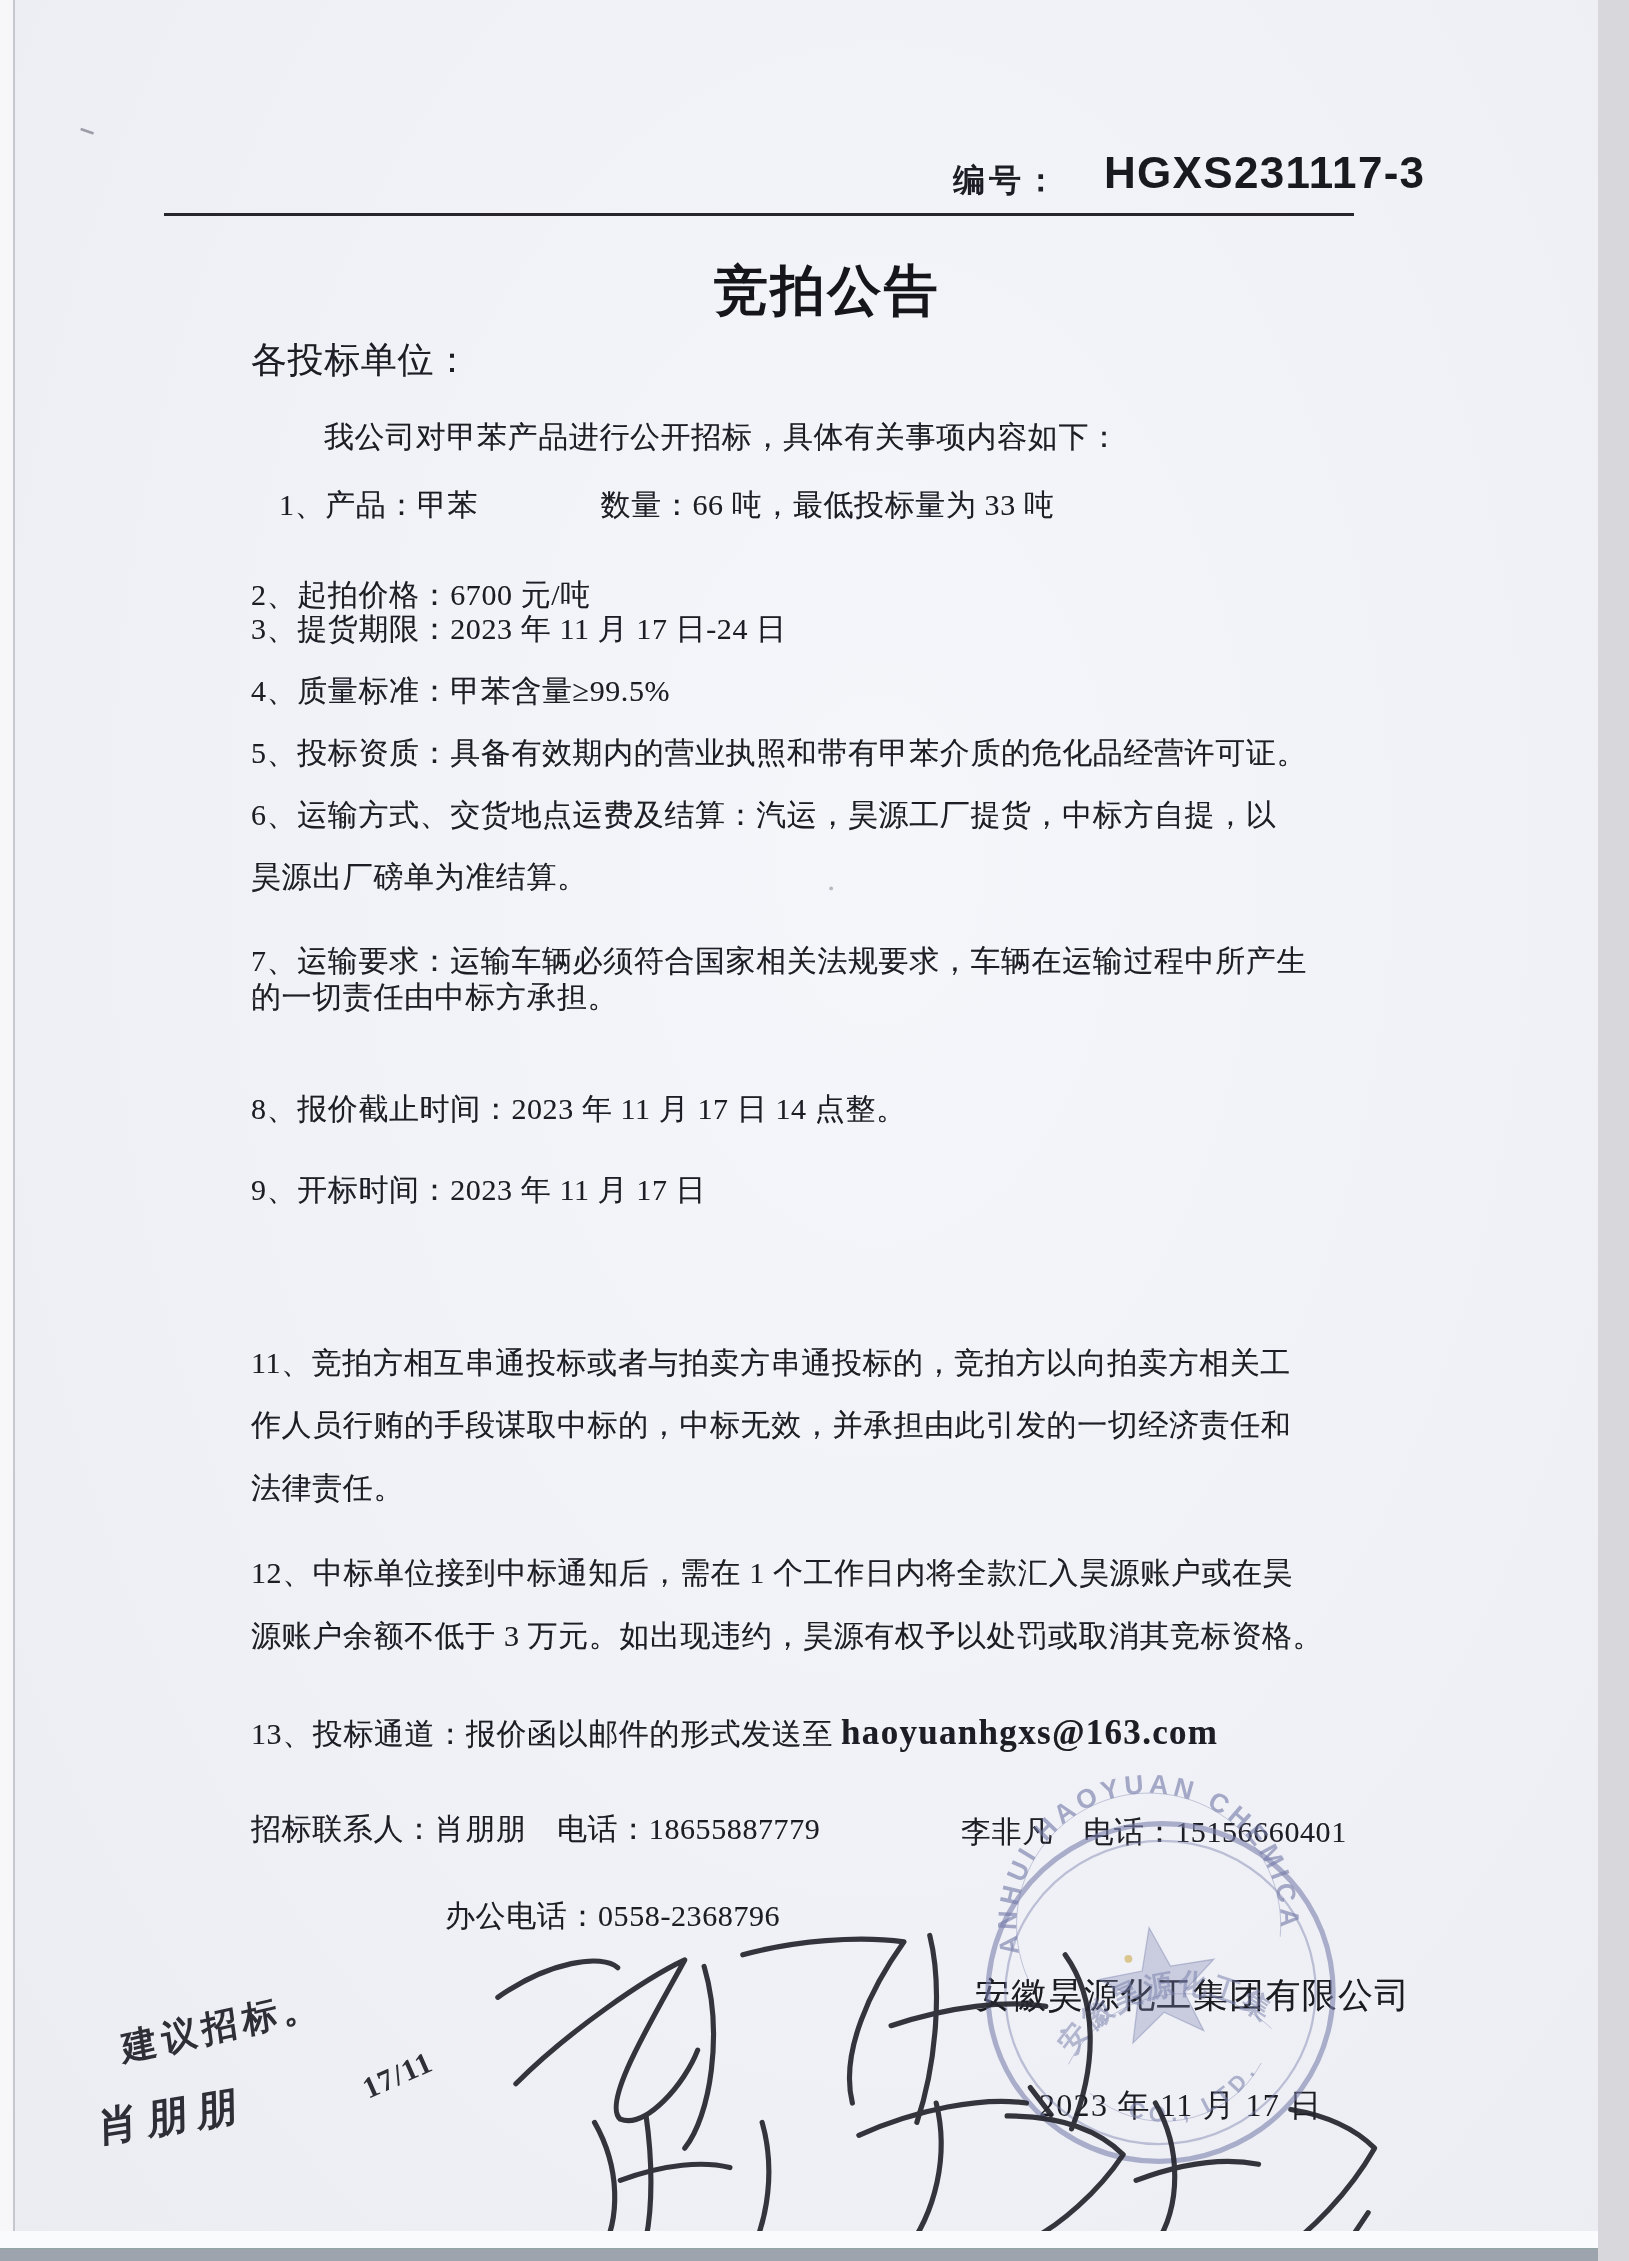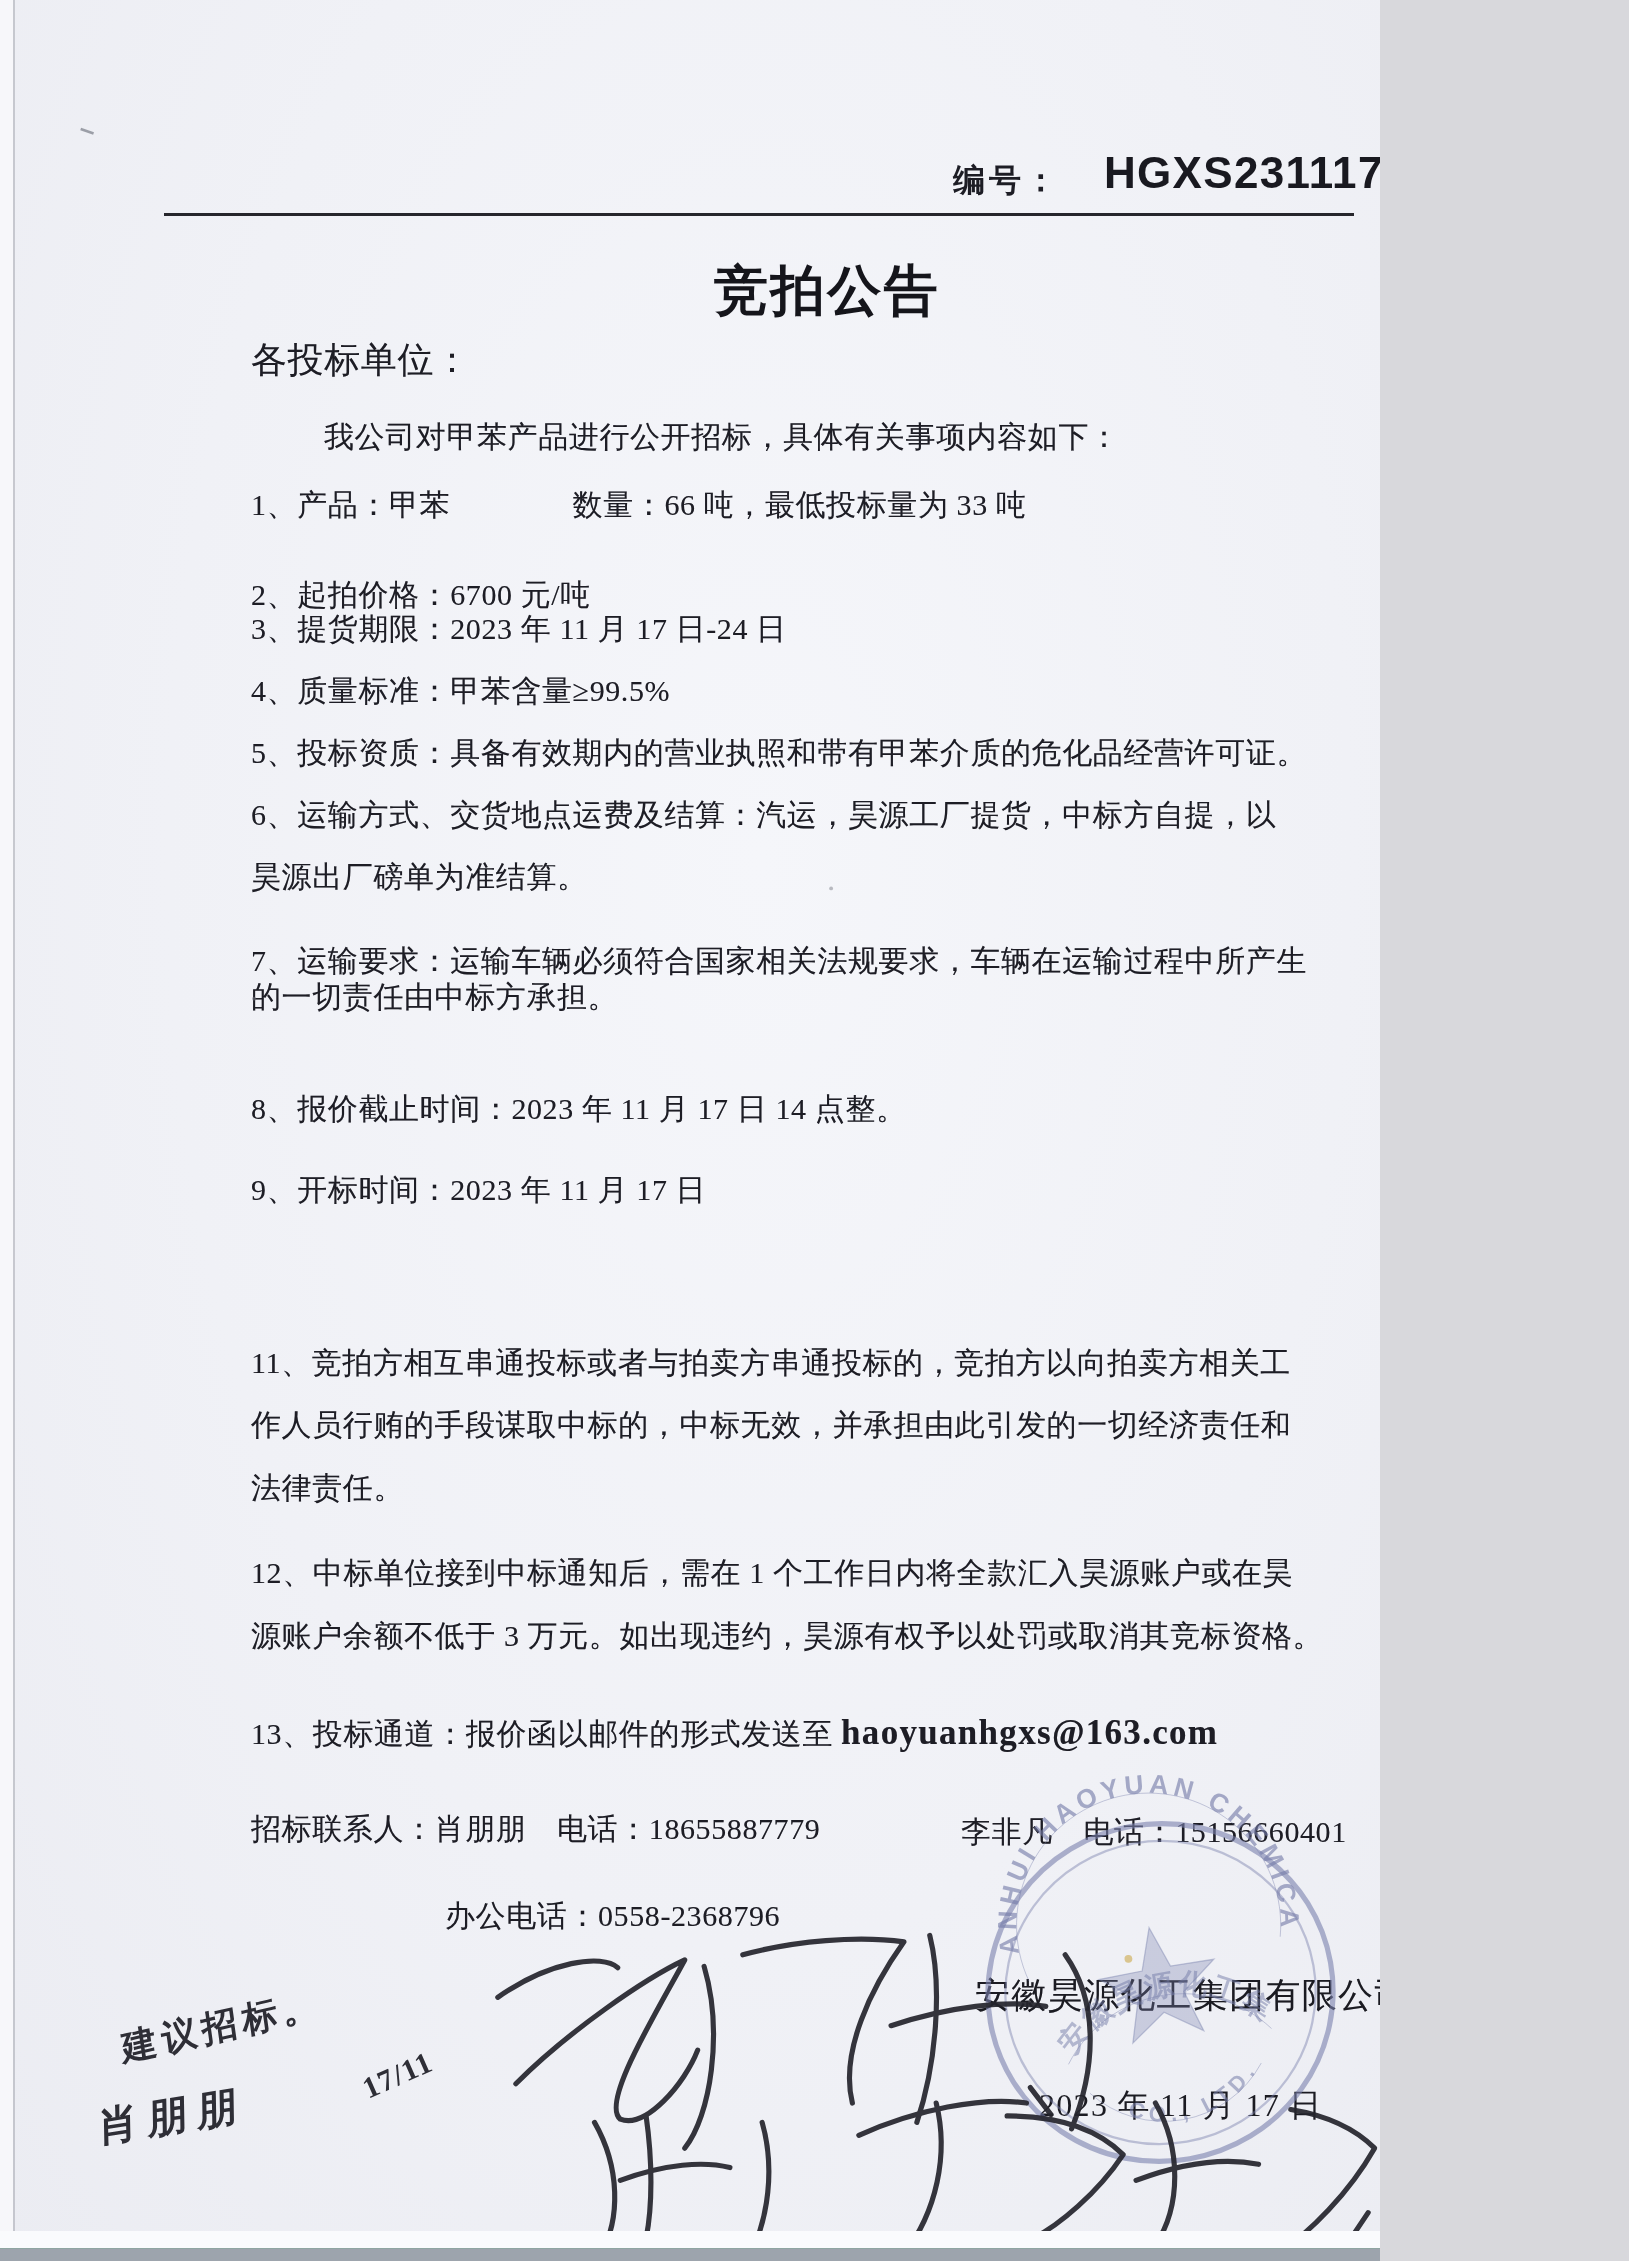--- a/index.html
+++ b/index.html
@@ -1,17 +1,17 @@
 <!DOCTYPE html>
 <html style="font-size:10.3px"><head>
 <meta charset="utf-8">
 <style>
   html,body{margin:0;padding:0;background:#d8d8dc;}
   .page{
-    position:relative; width:1380px; height:2261px; overflow:hidden;
+    position:relative; width:1598px; height:2261px; overflow:hidden;
     background:#f1f2f7;
     background-image:radial-gradient(ellipse at 55% 38%, #f5f6fa 0%, #f0f1f6 55%, #ebecf2 100%);
     font-family:"Liberation Serif","DejaVu Serif",serif;
     color:#1d1d25;
   }
   
   .edge-left{position:absolute;left:0;top:0;width:13px;height:100%;background:#f7f7fa;}
   .edge-left-line{position:absolute;left:13px;top:0;width:1.9px;height:100%;background:rgba(150,152,162,.45);}
   .edge-bottom-white{position:absolute;left:0;top:2231px;width:100%;height:17px;background:#fafbfd;}
   .edge-bottom-band{position:absolute;left:0;top:2248px;width:100%;height:13.5px;background:#9da4ad;border-top:1.3px solid #8fa6a2;}
@@ -19,21 +19,21 @@
   .doc-no-label{position:absolute;left:953px;top:159px;font-size:32px;font-weight:bold;letter-spacing:3.9px;white-space:pre;}
   .doc-no{position:absolute;left:1104px;top:148px;font-size:44px;font-weight:bold;font-family:"Liberation Sans","DejaVu Sans",sans-serif;letter-spacing:1.3px;white-space:pre;color:#191920;}
   .head-rule{position:absolute;left:164px;top:213px;width:1190px;height:3.2px;background:#26262c;}
   
   .title{position:absolute;left:714px;top:255px;font-size:54px;font-weight:bold;letter-spacing:2.6px;white-space:pre;color:#15151b;}
   
   .bl{position:absolute;left:251px;font-size:30px;line-height:1.15;white-space:pre;letter-spacing:0.6px;color:#1d1d25;text-shadow:0 0 0.6px rgba(25,25,35,.35);}
   .salutation{top:340px;font-size:36px;}
   .indent{left:324px;}
   .t-intro{top:420px;}
-  .t-i1{top:488px;} .t-i2{top:550px;margin-top:28px;} .t-i3{top:612px;} .t-i4{top:674px;} .t-i5{top:736px;}
+  .t-i1{top:488px;margin-left:28px;} .t-i2{top:550px;margin-top:28px;} .t-i3{top:612px;} .t-i4{top:674px;} .t-i5{top:736px;}
   .t-i6a{top:798px;} .t-i6b{top:860px;}
   .t-i7a{top:944px;} .t-i7b{top:980px;}
   .t-i8{top:1092px;} .t-i9{top:1173px;} .t-i10{top:1259px;}
   .t-i11a{top:1346px;} .t-i11b{top:1408px;} .t-i11c{top:1471px;}
   .t-i12a{top:1556px;} .t-i12b{top:1619px;}
   .t-i13{top:1713px;}
   .email{font-weight:bold;font-size:35px;letter-spacing:1.3px;font-family:"Liberation Serif","DejaVu Serif",serif;}
   .t-contact{top:1812px;}
   .contact2{position:absolute;left:961px;top:1812px;font-size:30px;white-space:pre;letter-spacing:0.6px;text-shadow:0 0 0.6px rgba(25,25,35,.35);}
   .t-office{top:1899px;left:445px;}

